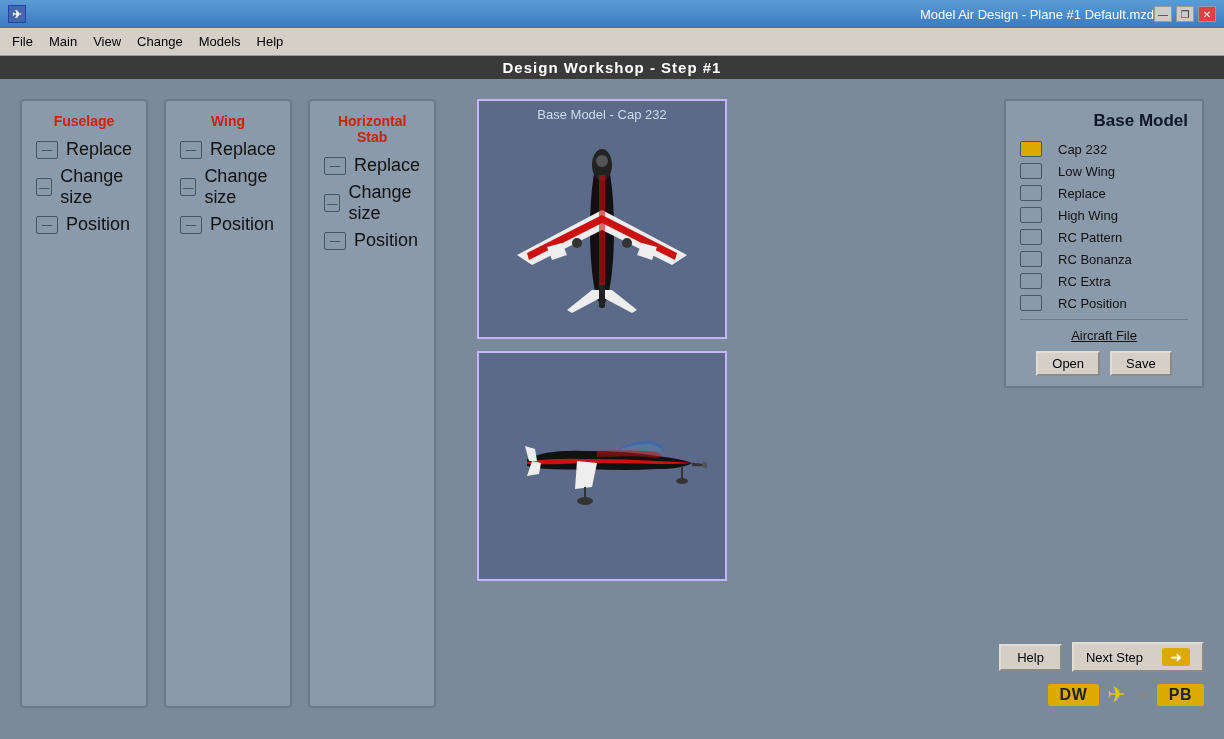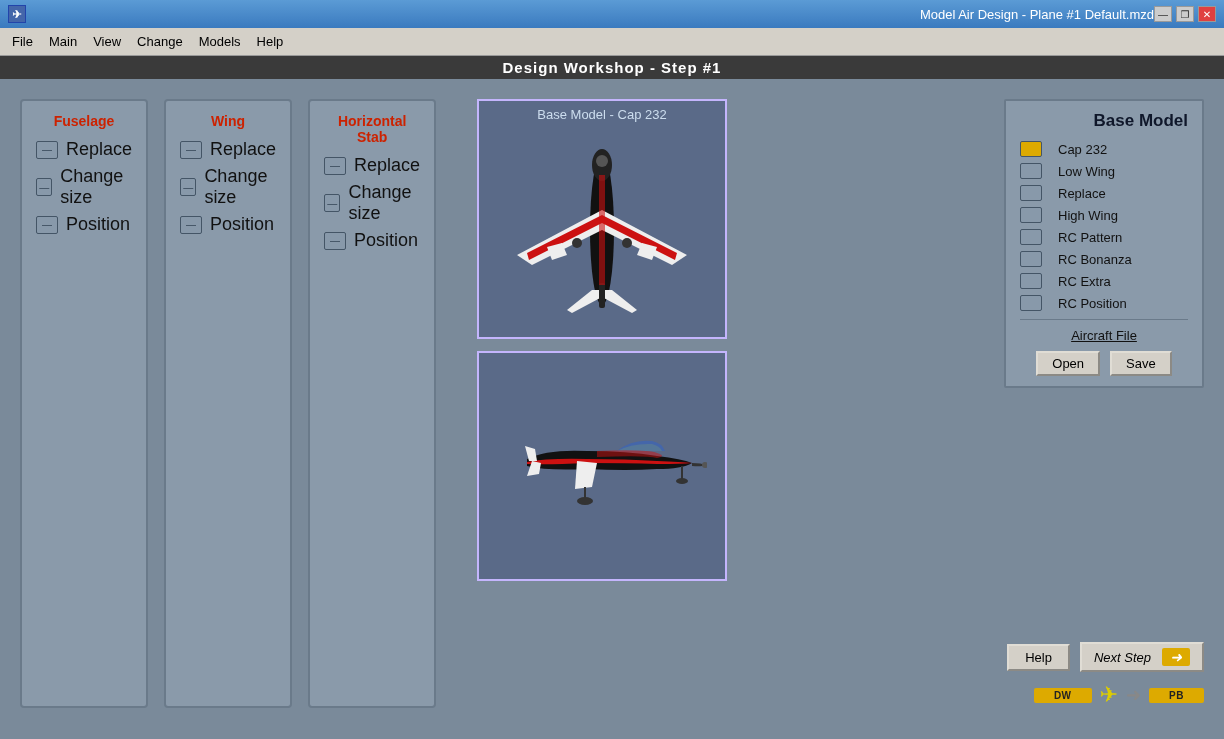--- a/index.html
+++ b/index.html
@@ -283,22 +283,21 @@
     }
     .next-step-btn {
       background: #d4d0c8;
       border: 2px outset #e0ddd5;
       padding: 4px 12px;
       cursor: pointer;
       font-size: 13px;
       color: #000;
       display: flex;
       align-items: center;
-      gap: 11px;
-      font-style: italic;
+      gap: 19px;
     }
     .next-arrow {
       width: 28px;
       height: 18px;
       background: #ddaa00;
       display: flex;
       align-items: center;
       justify-content: center;
       color: white;
       font-size: 14px;
@@ -307,23 +306,23 @@
 
     
     .bottom-icons {
       display: flex;
       align-items: center;
       gap: 8px;
     }
     .bottom-icon-badge {
       background: #ddaa00;
       color: #222;
-      font-size: 10px;
+      font-size: 16px;
       font-weight: bold;
-      padding: 2px 20px;
+      padding: 2px 12px;
       border-radius: 2px;
       letter-spacing: 0.5px;
     }
     .plane-icon-small {
       color: #ddcc00;
       font-size: 22px;
     }
     .arrow-icon-small {
       color: #888;
       font-size: 18px;

